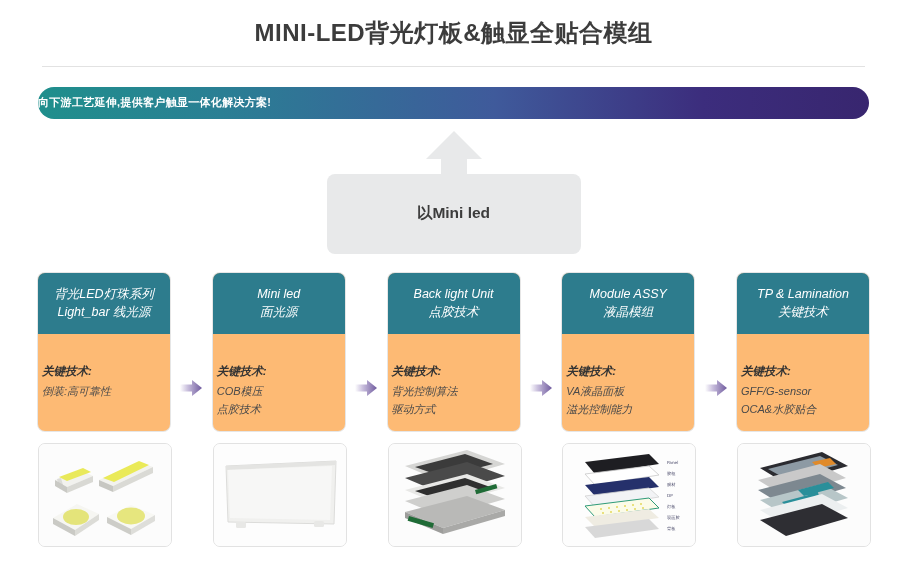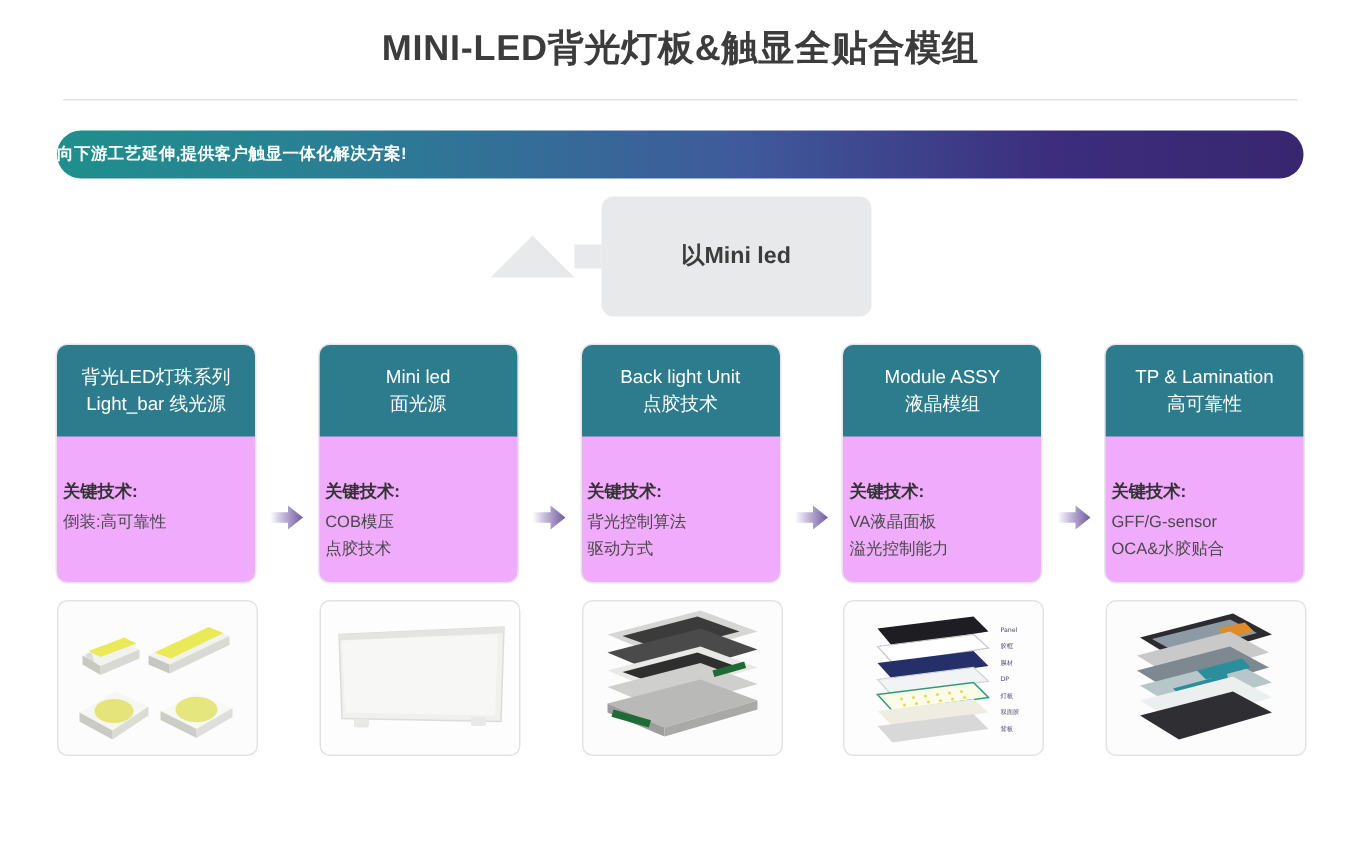--- a/index.html
+++ b/index.html
@@ -52,21 +52,21 @@
   
   .core-wrap {
     margin-top: 12px;
     display: flex;
     justify-content: center;
   }
   .core-block {
     width: 254px;
     position: relative;
     display: flex;
-    flex-direction: row;
+    flex-direction: column;
     align-items: center;
   }
   .core-arrow {
     width: 0;
     height: 0;
     border-left: 28px solid transparent;
     border-right: 28px solid transparent;
     border-bottom: 28px solid #e8e9ea;
     margin-bottom: -1px;
   }
@@ -99,21 +99,22 @@
     align-items: stretch;
     justify-content: space-between;
   }
   .card {
     width: 132px;
     border-radius: 7px;
     overflow: hidden;
     box-shadow: 0 0 0 1px #e6e6e6;
     display: flex;
     flex-direction: column;
-    background: #f0abfc;
+    background: #fdba74;
+    font-style: italic;
   }
   .card-header {
     background: #2d7c8d;
     color: #ffffff;
     padding: 12px 4px 13px 4px;
     text-align: center;
     line-height: 1.45;
   }
   .card-header .hdr-en {
     font-size: 12.5px;
@@ -297,21 +298,21 @@
           <stop offset="100%" stop-color="#6f5a9e"></stop>
         </linearGradient>
       </defs>
       <path d="M0 4.5 H12 V0 L22 8 L12 16 V11.5 H0 Z" fill="url(#ag4)"></path>
     </svg>
   </div>
 
   <div class="card">
     <div class="card-header">
       <span class="hdr-en">TP &amp; Lamination</span>
-      <span class="hdr-cn">高可靠性</span>
+      <span class="hdr-cn">关键技术</span>
     </div>
     <div class="card-body">
       <span class="key-label">关键技术:</span>
       <span class="key-item">GFF/G-sensor</span>
       <span class="key-item">OCA&amp;水胶贴合</span>
     </div>
   </div>
 
 </div>
 

